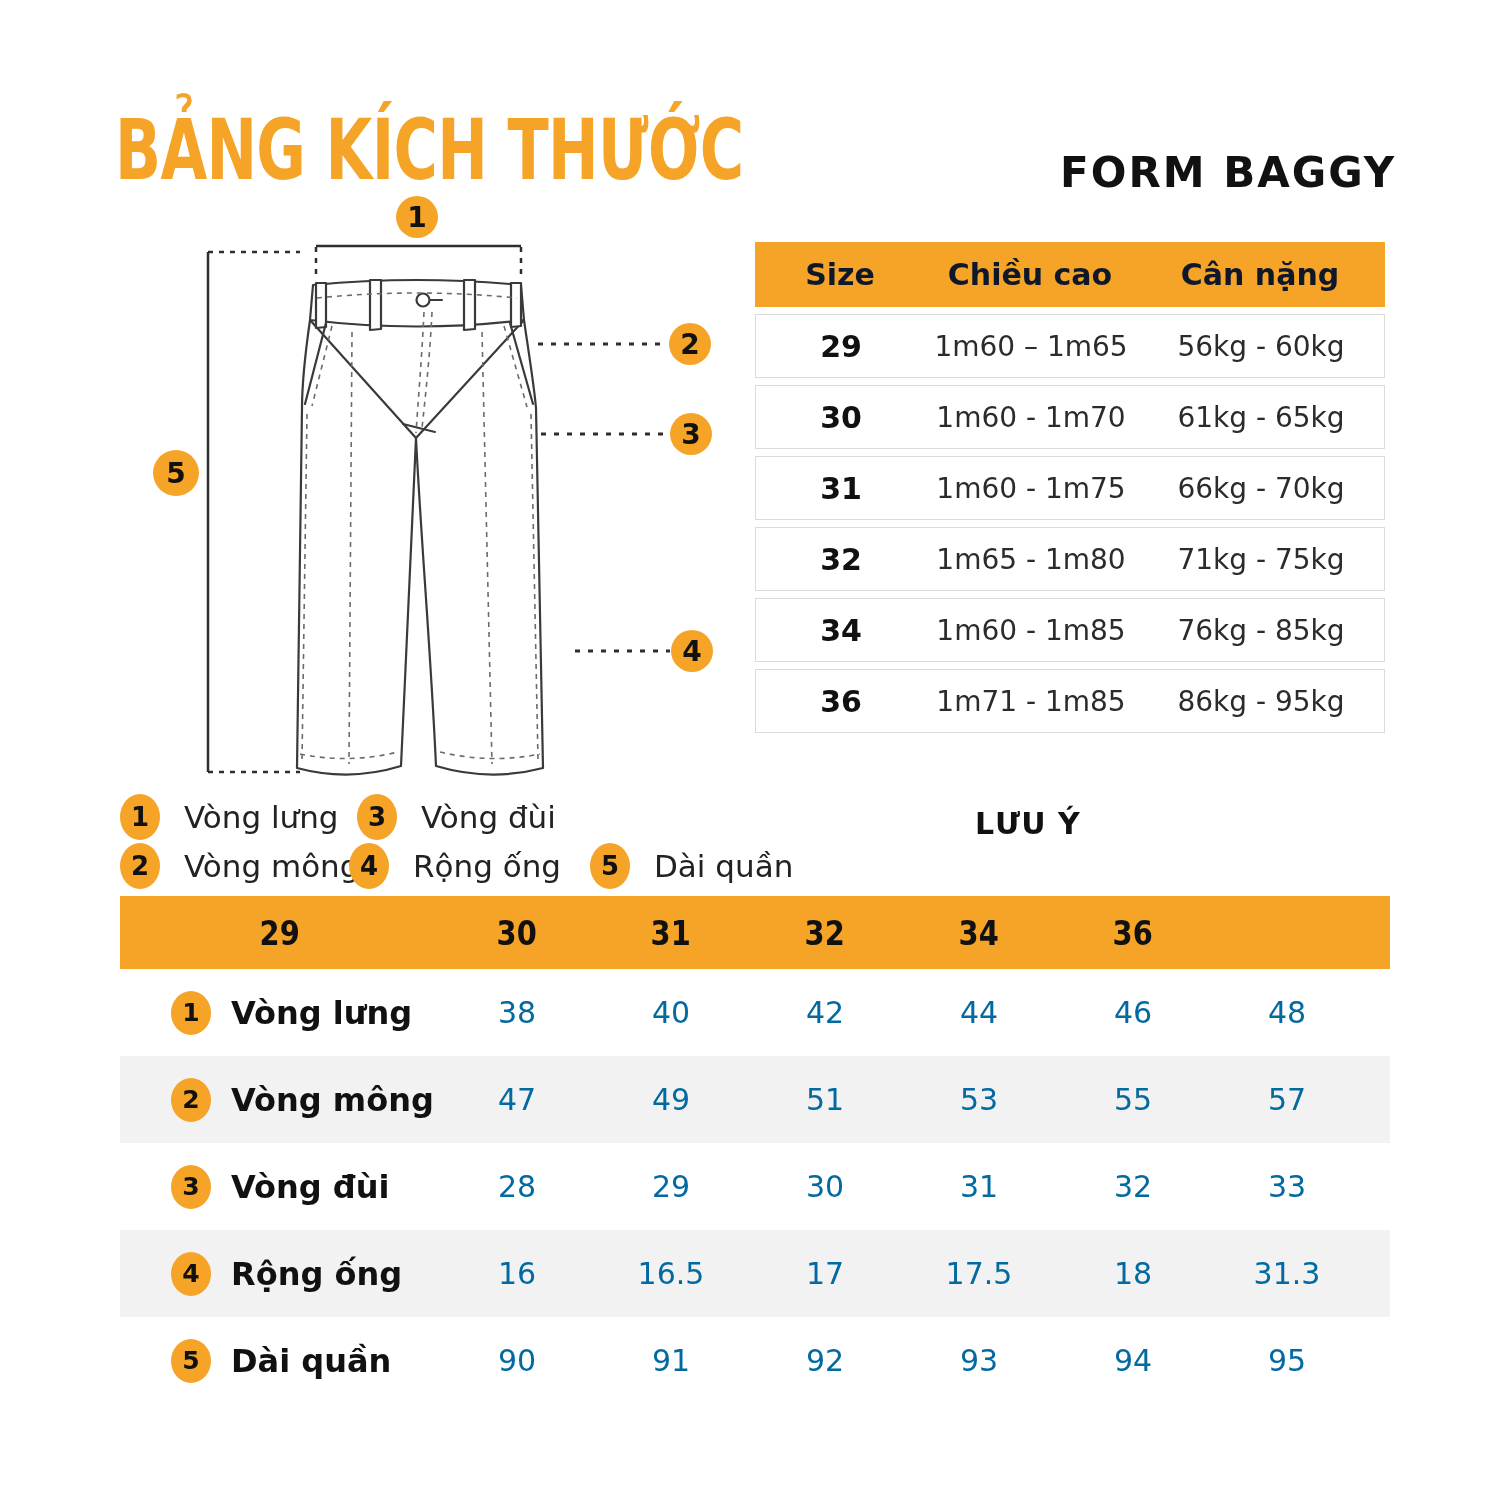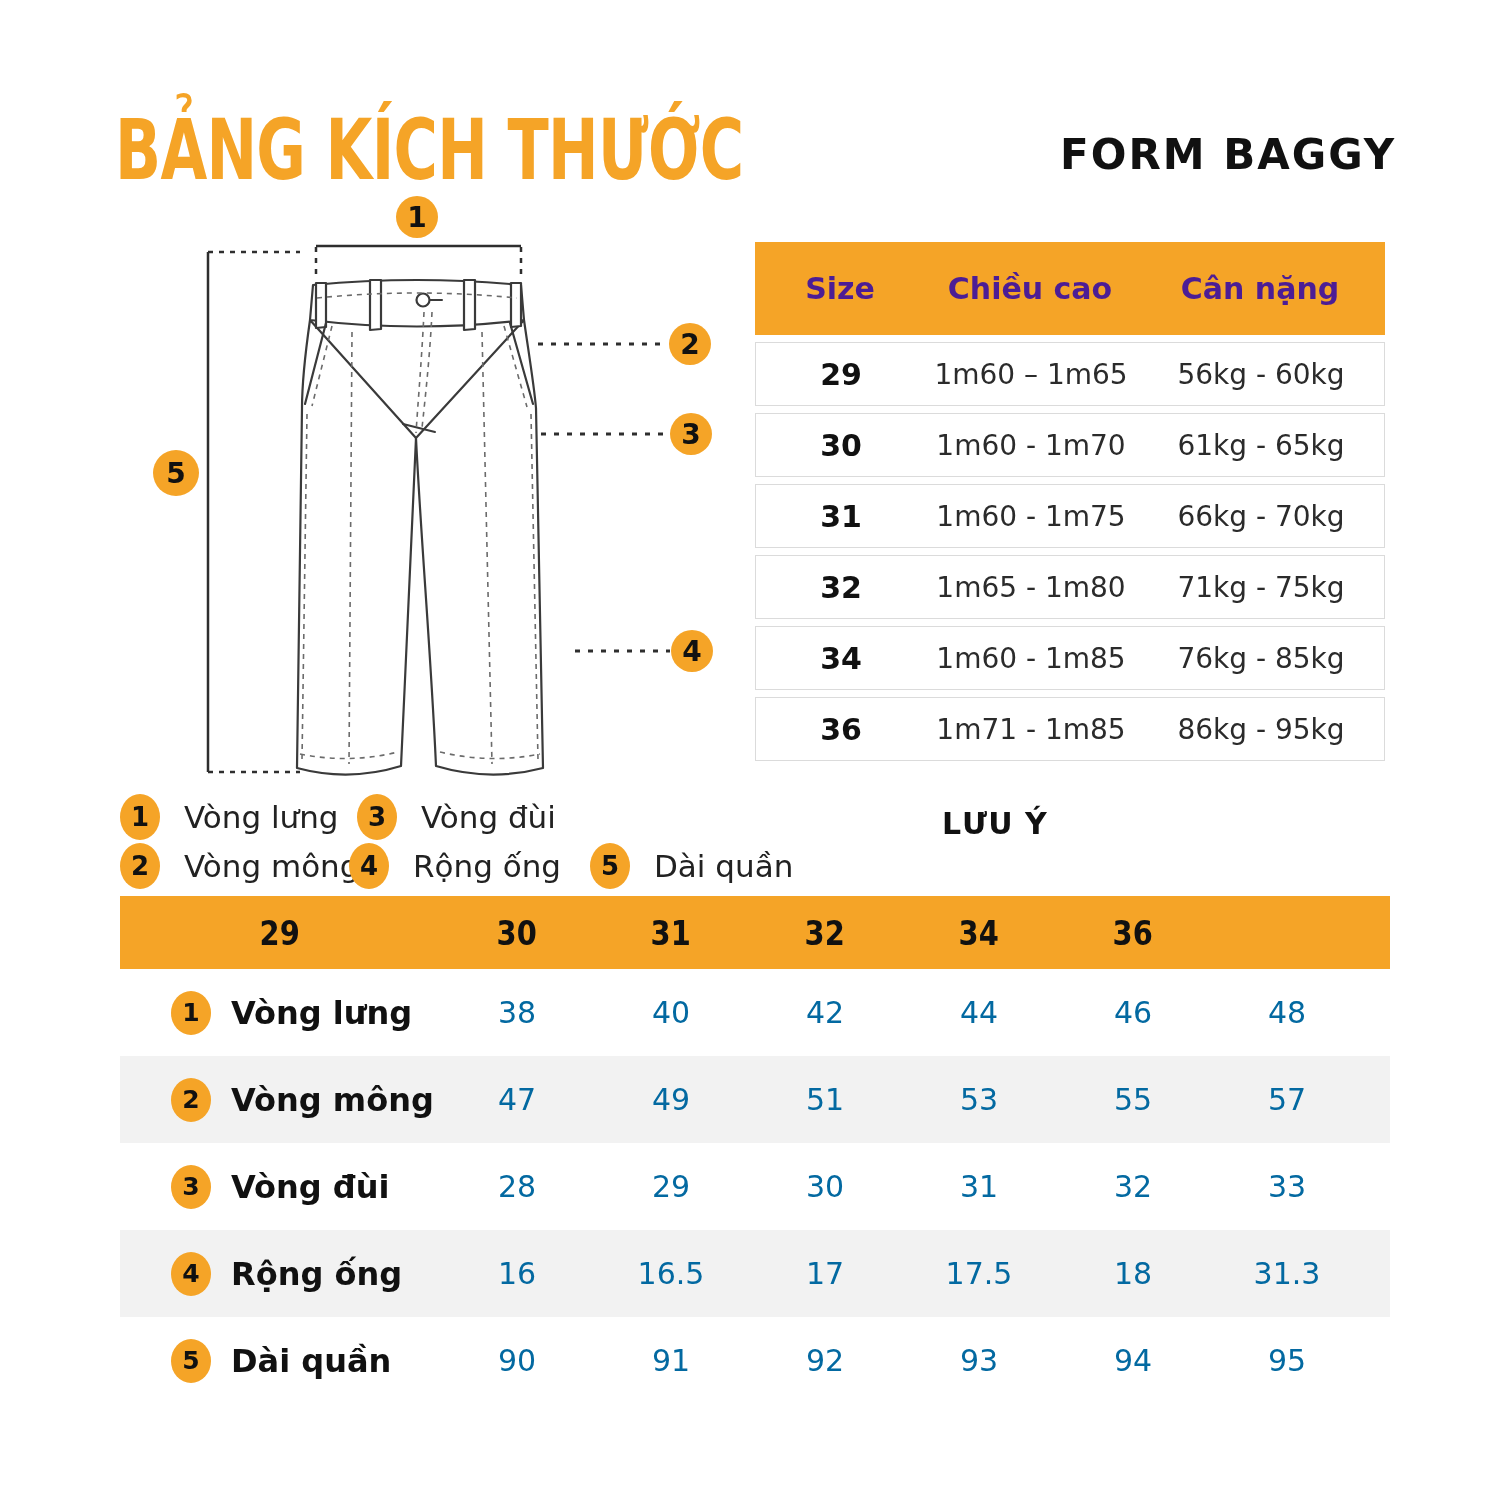--- a/index.html
+++ b/index.html
@@ -9,32 +9,32 @@
     font-family:"DejaVu Sans", sans-serif; color:#1a1a1a; overflow:hidden;
   }
   
   .main-title {
     position:absolute; left:115px; top:108px;
     font-size:84px; font-weight:bold; color:#F5A427;
     letter-spacing:-1px; white-space:nowrap; line-height:1;
     transform:scaleX(0.72); transform-origin:left center;
   }
   .form-title {
-    position:absolute; left:1060px; top:130px; width:330px;
+    position:absolute; left:1060px; top:148px; width:330px;
     text-align:center; font-size:42px; font-weight:bold; color:#111;
     letter-spacing:2px; white-space:nowrap;
   }
   
   .figure { position:absolute; left:130px; top:190px; width:600px; height:600px; }
   
   .size-table { position:absolute; left:755px; top:242px; width:630px; }
   .size-table .st-head {
-    display:grid; grid-template-columns:170px 210px 250px; height:93px;
+    display:grid; grid-template-columns:170px 210px 250px; height:65px;
     background:#F5A427; align-items:center; text-align:center;
-    font-weight:bold; font-size:30px; color:#4c1d95;
+    font-weight:bold; font-size:30px; color:#0f172a;
   }
   .st-row {
     display:grid; grid-template-columns:170px 210px 250px; height:64px;
     margin-top:7px; border:1px solid #DBDBDB; background:#fff;
     align-items:center; text-align:center; font-size:28px; color:#2b2b2b;
   }
   .st-row .st-size { font-weight:bold; font-size:30px; color:#111; }
   
   .legend-item { position:absolute; display:flex; align-items:center; gap:24px; }
   .lg-1 { left:120px; top:794px; }
@@ -42,21 +42,21 @@
   .lg-2 { left:120px; top:843px; }
   .lg-4 { left:349px; top:843px; }
   .lg-5 { left:590px; top:843px; }
   .badge {
     width:40px; height:46px; border-radius:50%; background:#F5A427;
     display:flex; align-items:center; justify-content:center;
     font-weight:bold; font-size:26px; color:#111; flex:none;
   }
   .legend-label { font-size:31px; color:#222; white-space:nowrap; }
   
-  .note { position:absolute; left:942px; top:806px; width:440px; }
+  .note { position:absolute; left:975px; top:806px; width:440px; }
   .note-title { font-size:30px; font-weight:bold; color:#111; letter-spacing:1px; }
   .note-text { margin-top:10px; font-size:26px; color:#222; white-space:nowrap; }
   
   .measure-table { position:absolute; left:120px; top:896px; width:1270px; }
   .mt-head {
     display:grid; grid-template-columns:320px repeat(6,154px); height:73px;
     background:#F5A427; align-items:center; color:#111;
   }
   .mt-head .mt-desc { padding-left:52px; font-size:34px; font-weight:bold; }
   .mt-head .mt-size { text-align:center; font-size:34px; font-weight:bold; }

